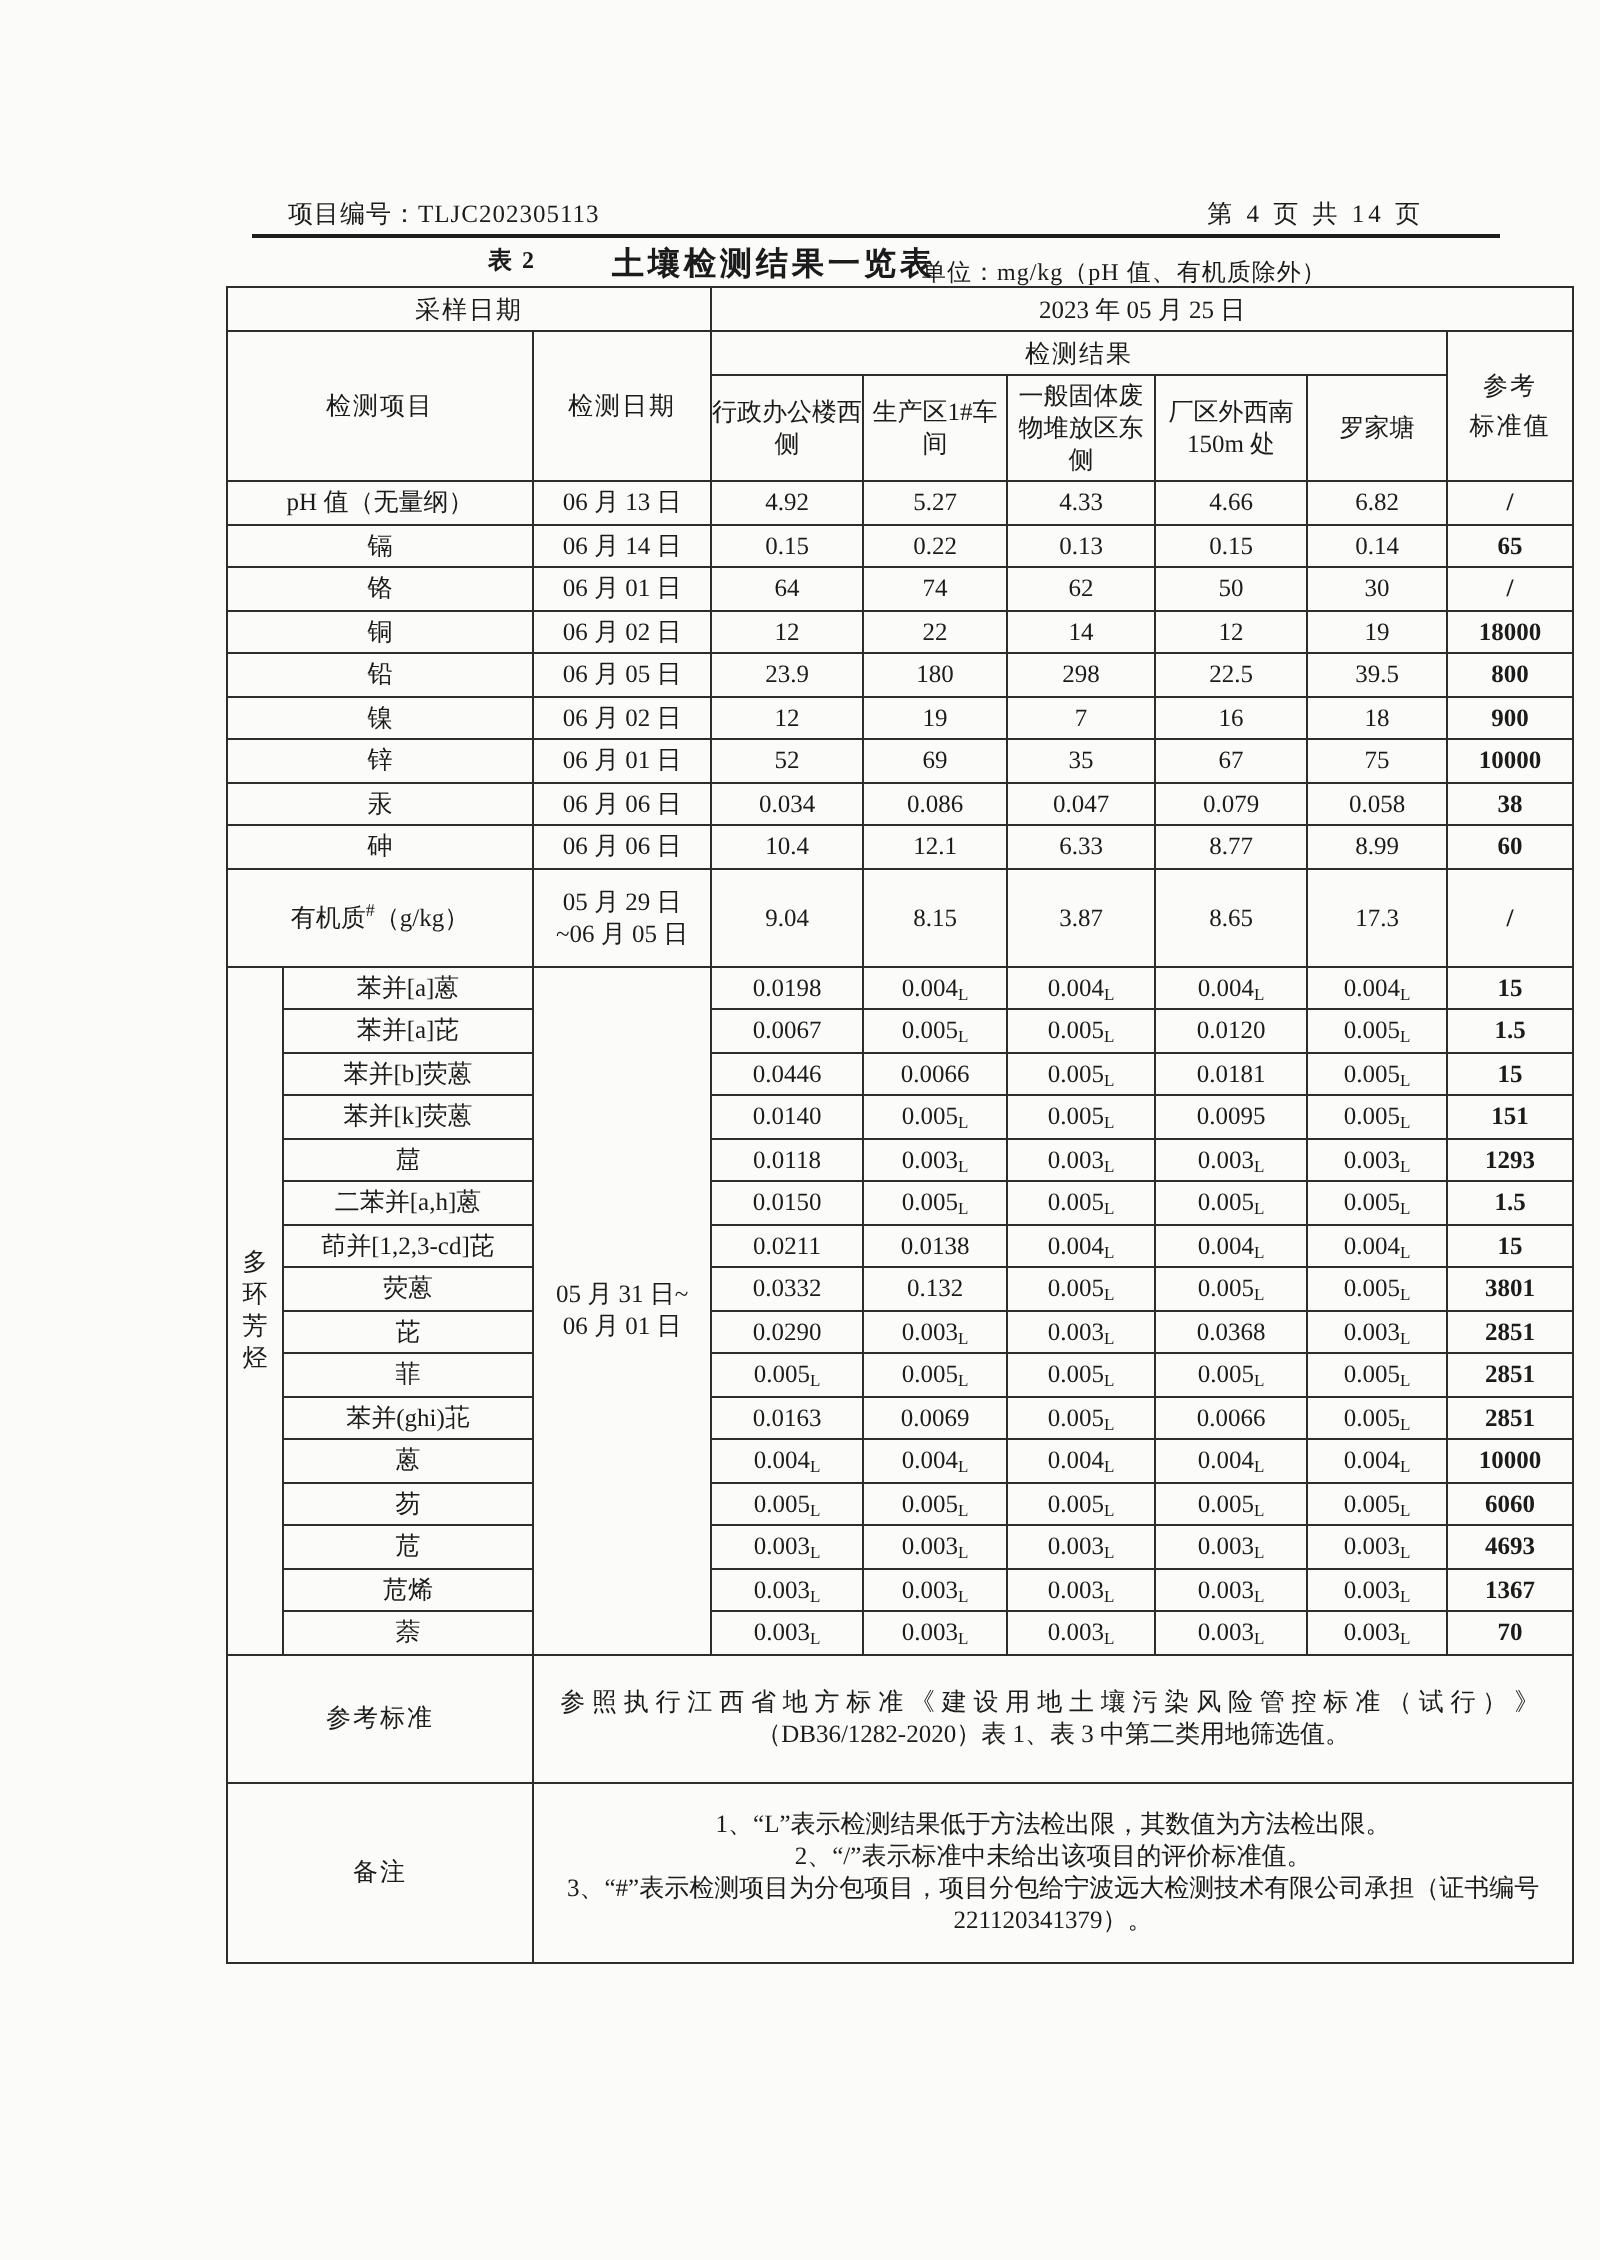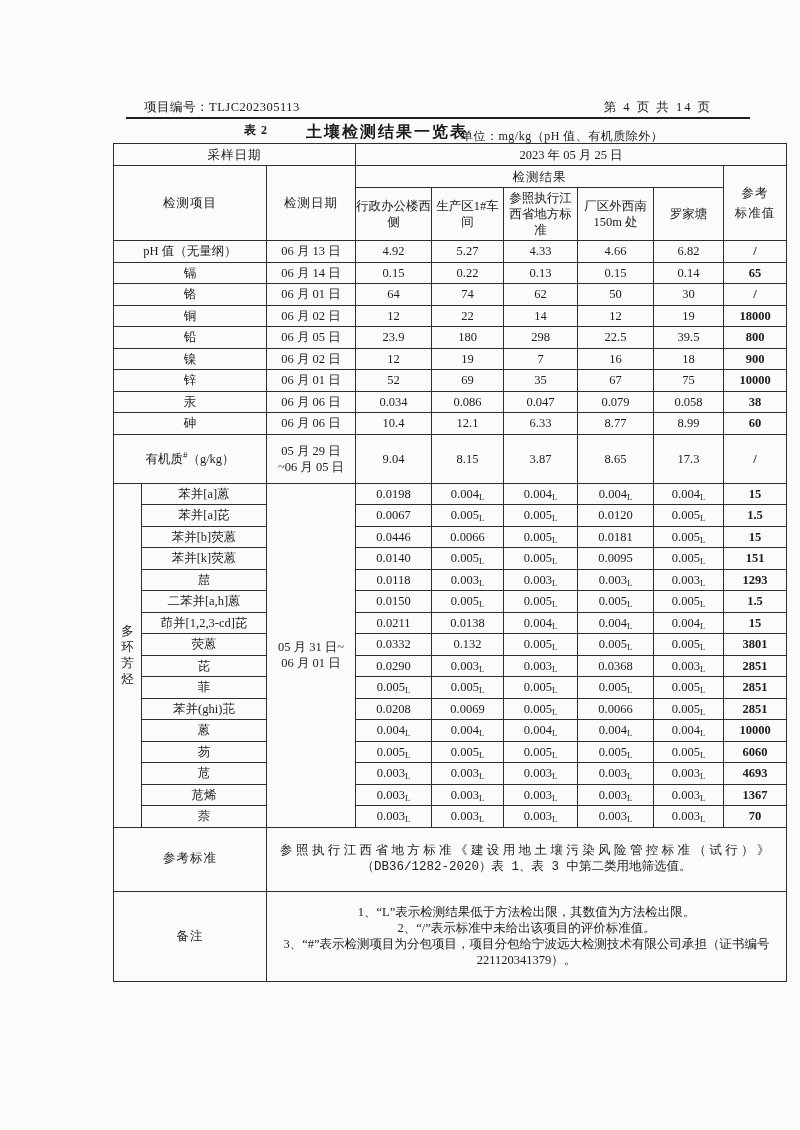--- a/index.html
+++ b/index.html
@@ -23,21 +23,21 @@
     border-collapse:collapse;table-layout:fixed;margin-left:36px;
   }
   #results-table td{
     border:1px solid #2e2e2e;
     text-align:center;vertical-align:middle;
     padding:0;font-size:12.5px;line-height:16px;color:#1b1b1b;
     overflow:hidden;
   }
   tr.h-head1{height:22px;} tr.h-head2{height:22px;} tr.h-sites{height:53px;}
   tr.h-std{height:21.5px;} tr.h-org{height:49px;}
-  tr.h-refstd{height:64px;font-family:Liberation Mono, monospace;} tr.h-remarks{height:90px;}
+  tr.h-refstd{height:64px;} tr.h-remarks{height:90px;}
   td.site{padding:0 8px;line-height:17px;font-size:12.5px;}
   td.item{font-size:13px;}
   td.date{font-size:12.5px;line-height:19px;}
   td.val{font-size:12.5px;}
   td.ref{font-size:12.5px;font-weight:bold;}
   td.group{font-size:13px;line-height:22px;padding:0;}
   td.label-cell{font-size:13px;letter-spacing:1px;}
   td.text-cell{
     text-align:left;vertical-align:middle;
     padding:5px 10px 5px 12px;font-size:12.6px;line-height:22px;
@@ -75,21 +75,21 @@
     </tr>
     <tr class="h-head2">
       <td colspan="2" rowspan="2" class="label-cell">检测项目</td>
       <td rowspan="2" class="label-cell">检测日期</td>
       <td colspan="5" class="label-cell">检测结果</td>
       <td rowspan="2" class="label-cell" style="line-height:20px">参考<br>标准值</td>
     </tr>
     <tr class="h-sites">
       <td class="site">行政办公楼西侧</td>
       <td class="site">生产区1#车间</td>
-      <td class="site">参照执行江西省地方标准</td>
+      <td class="site">一般固体废物堆放区东侧</td>
       <td class="site">厂区外西南 150m 处</td>
       <td class="site">罗家塘</td>
     </tr>
   </thead>
   <tbody>
       <tr class="h-std">
         <td colspan="2" class="item">pH 值（无量纲）</td>
         <td class="date">06 月 13 日</td>
         <td class="val">4.92</td>
         <td class="val">5.27</td>
@@ -275,21 +275,21 @@
         <td class="item">菲</td>
         <td class="val">0.005<sub class="lsub">L</sub></td>
         <td class="val">0.005<sub class="lsub">L</sub></td>
         <td class="val">0.005<sub class="lsub">L</sub></td>
         <td class="val">0.005<sub class="lsub">L</sub></td>
         <td class="val">0.005<sub class="lsub">L</sub></td>
         <td class="ref">2851</td>
       </tr>
       <tr class="h-std">
         <td class="item">苯并(ghi)苝</td>
-        <td class="val">0.0208</td>
+        <td class="val">0.0163</td>
         <td class="val">0.0069</td>
         <td class="val">0.005<sub class="lsub">L</sub></td>
         <td class="val">0.0066</td>
         <td class="val">0.005<sub class="lsub">L</sub></td>
         <td class="ref">2851</td>
       </tr>
       <tr class="h-std">
         <td class="item">蒽</td>
         <td class="val">0.004<sub class="lsub">L</sub></td>
         <td class="val">0.004<sub class="lsub">L</sub></td>

